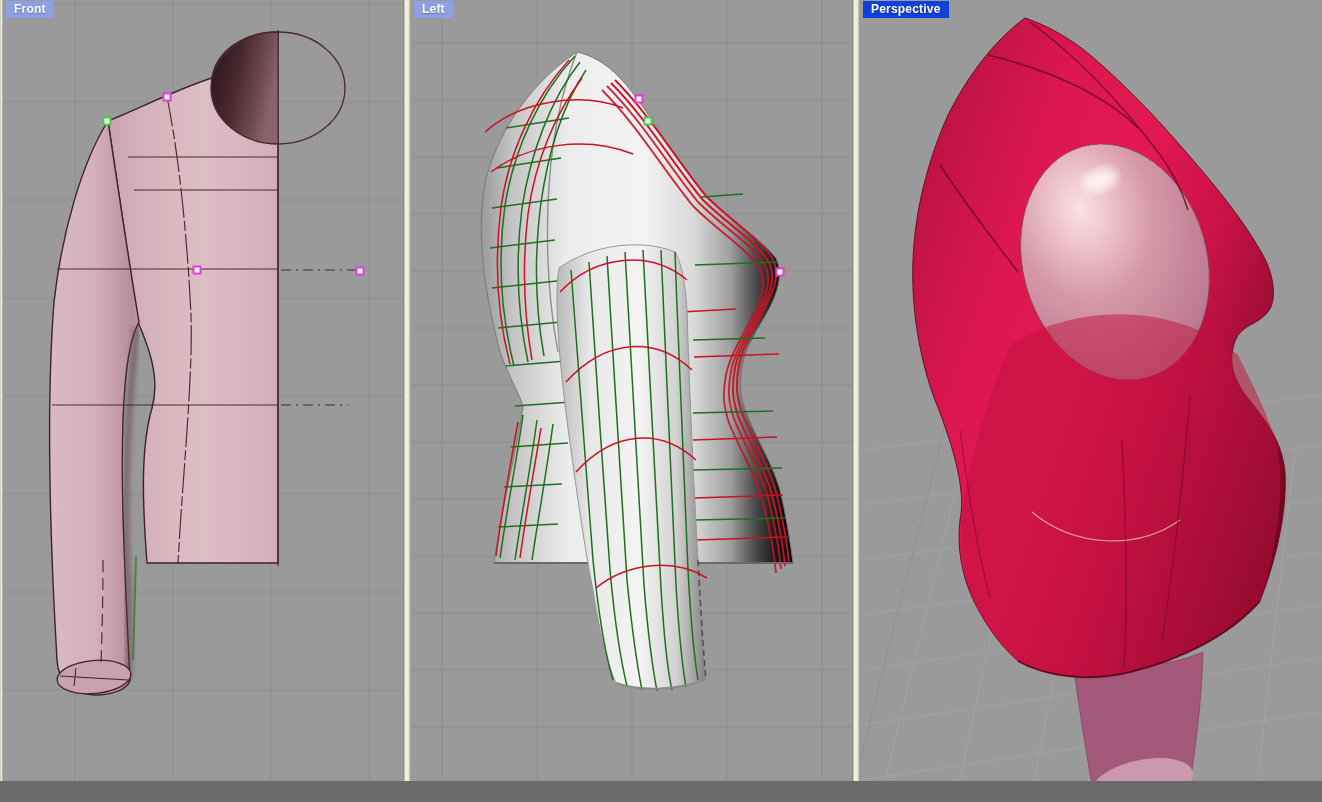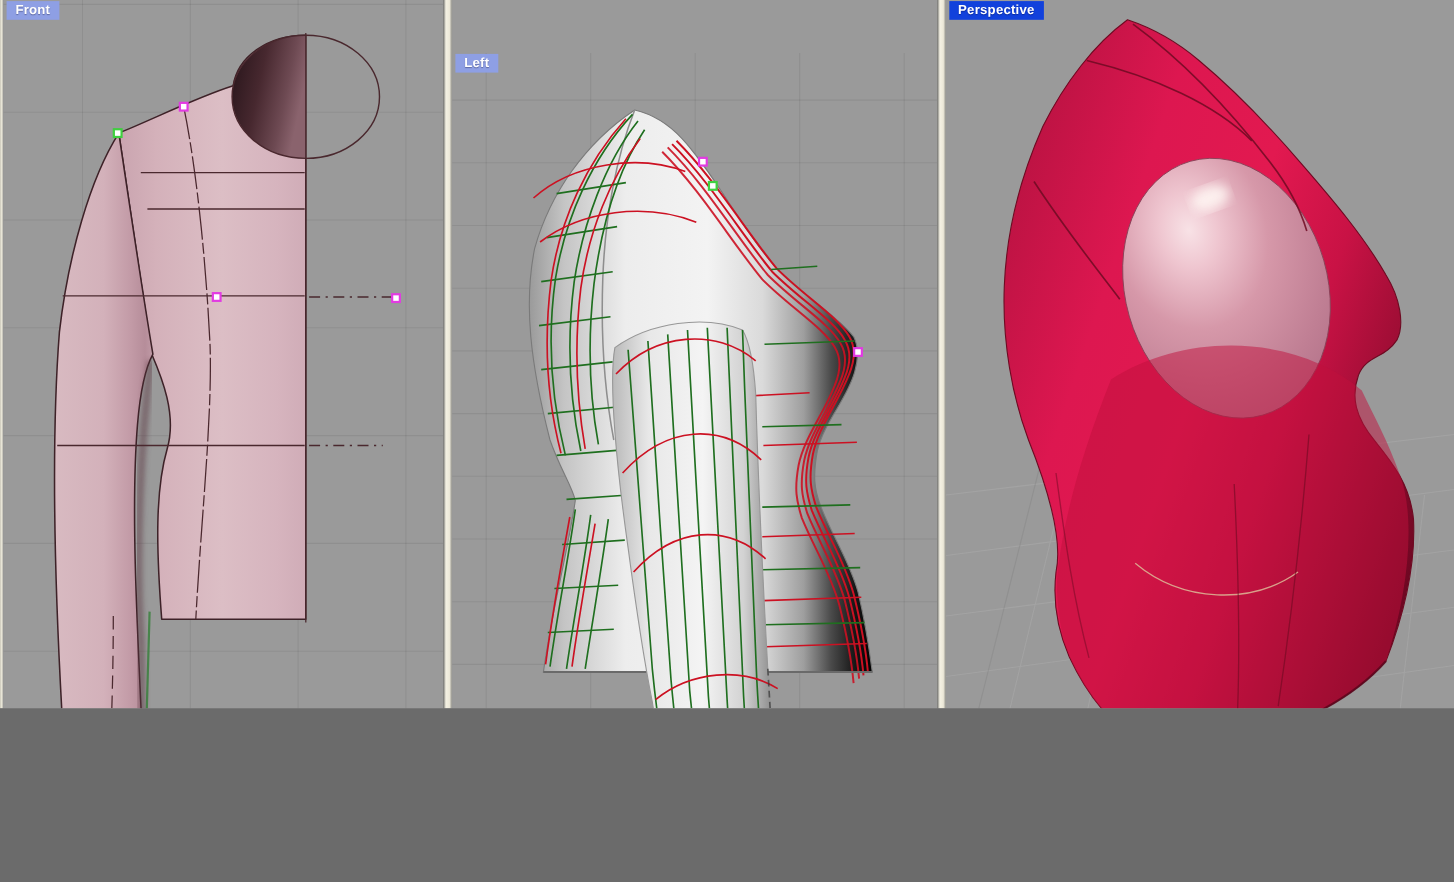--- a/index.html
+++ b/index.html
@@ -1,16 +1,16 @@
 <!DOCTYPE html>
 <html><head>
 <meta charset="utf-8">
 <style>
   html,body{margin:0;padding:0;background:#6b6b6b;}
-  .stage{position:relative;width:1322px;height:644px;overflow:hidden;background:#9A9A9A;
+  .stage{position:relative;width:1322px;height:781px;overflow:hidden;background:#9A9A9A;
          font-family:"Liberation Sans",sans-serif;}
   .edge-strip{position:absolute;top:0;bottom:0;width:3px;
               background:linear-gradient(90deg,#c9c6b8 0,#f2efe1 60%,#8a8a86 100%);}
   .divider{position:absolute;top:0;bottom:0;width:8px;cursor:col-resize;
            background:linear-gradient(90deg,#6f6f6c 0,#f4f1e3 30%,#ece8d8 70%,#8d8d89 100%);}
   .viewport{position:absolute;top:0;bottom:0;overflow:hidden;background:#9A9A9A;}
   .viewport svg{position:absolute;left:0;top:0;display:block;}
   .vp-label{position:absolute;left:3px;top:1px;padding:1px 8px 2px 8px;
             font-size:12px;font-weight:bold;color:#FFFFFF;letter-spacing:.2px;
             text-shadow:0 1px 1px rgba(0,0,40,.35);user-select:none;}
@@ -93,21 +93,21 @@
           <rect x="356.5" y="267.5" width="7" height="7" fill="#FFFFFF" stroke="#E23BE2" stroke-width="2"></rect>
         </g>
     </svg>
     <div class="vp-label" style="background: rgb(142, 159, 228);">
       <span>Front</span>
     </div>
   </div>
 
   <div class="divider" style="left:403px"></div>
 
-  <div class="viewport" style="left:411px;width:441px;margin-top:48px;">
+  <div class="viewport" style="left:411px;width:441px;">
     <svg width="441" height="802" viewBox="0 0 441 802">
       <defs>
         <linearGradient id="leftBodyGrad" x1="0" y1="0" x2="1" y2="0">
           <stop offset="0" stop-color="#9A9A9A"></stop>
             <stop offset=".1" stop-color="#C4C4C4"></stop>
           <stop offset=".28" stop-color="#EDEDED"></stop>
             <stop offset=".52" stop-color="#F3F3F3"></stop>
           <stop offset=".68" stop-color="#DADADA"></stop>
             <stop offset=".8" stop-color="#9E9E9E"></stop>
           <stop offset=".88" stop-color="#4A4A4A"></stop>

